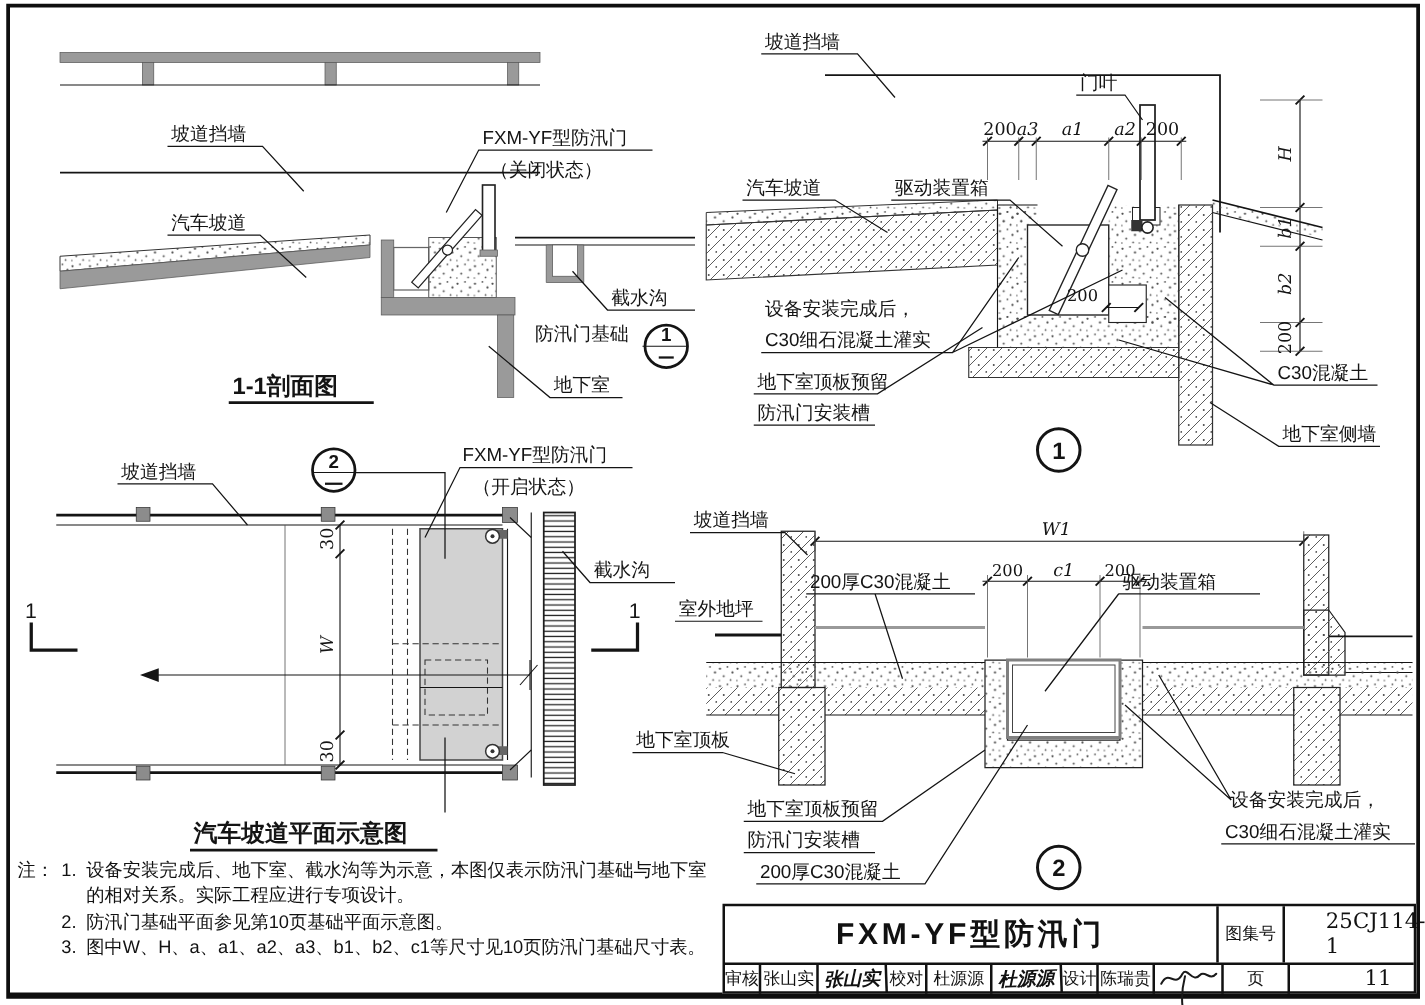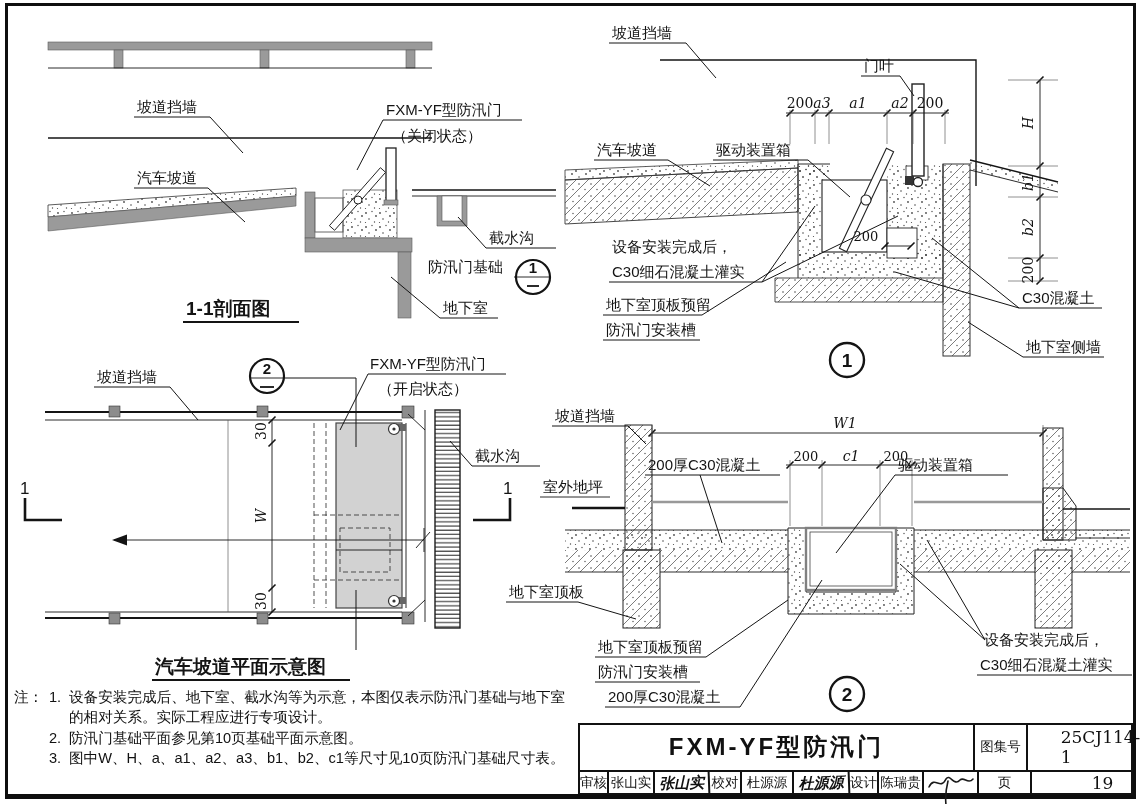--- a/index.html
+++ b/index.html
@@ -393,16 +393,16 @@
       <div class="tb-cell tb-sm">杜源源</div>
       <div class="tb-cell tb-sig">杜源源</div>
       <div class="tb-cell tb-sm">设计</div>
       <div class="tb-cell tb-sm">陈瑞贵</div>
       <div class="tb-cell">
         <svg width="52" height="22" viewBox="0 0 52 22" style="position:static;overflow:visible">
           <path d="M4,15 C10,3 15,19 21,7 C25,1 29,15 35,8 C39,4 43,13 48,7 M23,9 C21,17 20,24 21,33" fill="none" stroke="#1a1a1a" stroke-width="1.6" stroke-linecap="round"></path>
         </svg>
       </div>
       <div class="tb-cell tb-sm">页</div>
-      <div class="tb-cell tb-num">19</div>
+      <div class="tb-cell tb-num">11</div>
     </div>
   </div>
 </div>
 
 </body></html>

